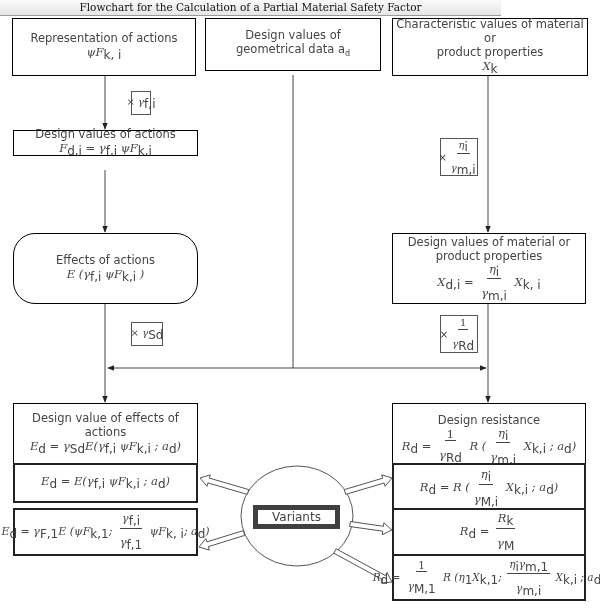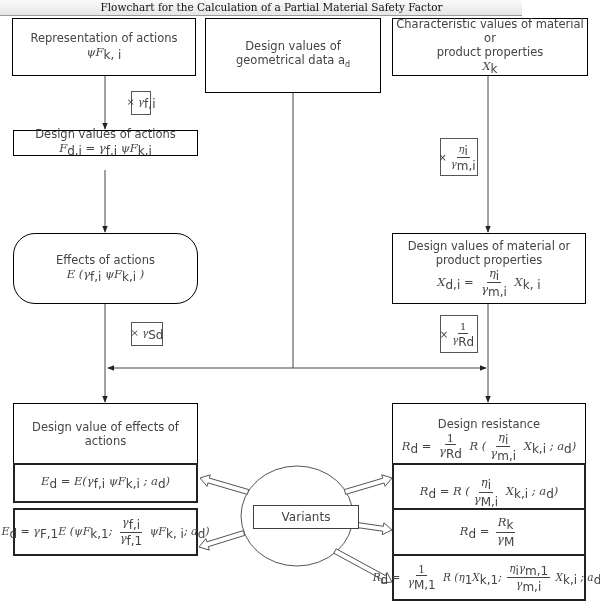--- a/index.html
+++ b/index.html
@@ -1,34 +1,34 @@
 <!DOCTYPE html>
 <html><head>
 <meta charset="utf-8">
 <style>
   html, body { margin:0; padding:0; background:#ffffff; }
   body { width:600px; height:609px; position:relative; overflow:hidden;
          font-family:"DejaVu Sans", "Liberation Sans", sans-serif; color:#333; }
   .titlebar { position:absolute; left:0; top:0; width:501px; height:15px;
               background:linear-gradient(#fafafa,#e6e6e6); border-bottom:1px solid #999;
               font-family:"DejaVu Serif","Liberation Serif",serif; font-size:10.5px;
-              text-align:center; line-height:15px; color:#111;padding-left:21px; }
+              text-align:center; line-height:15px; color:#111; }
   svg#lines { position:absolute; left:0; top:0; }
   .box { position:absolute; border:1px solid #000000; background:#fff; box-sizing:border-box;
          display:flex; flex-direction:column; align-items:center; justify-content:center;
          text-align:center; font-size:11.5px; line-height:14px; color:#444; }
   .thick { border:2px solid #222; }
   .f { font-family:"DejaVu Serif","Liberation Serif",serif; font-style:italic; font-size:11.5px; color:#444; white-space:nowrap; }
   .f sub { font-style:normal; font-family:"DejaVu Sans","Liberation Sans",sans-serif; font-size:12px; }
   .mult { position:absolute; border:1px solid #555; background:#fff; box-sizing:border-box;
           display:flex; align-items:center; justify-content:center; font-size:10px; color:#444; }
-  .frac { display:inline-flex; flex-direction:column; align-items:center; vertical-align:middle; margin:0 2px; }
+  .frac { display:inline-flex; flex-direction:column; align-items:center; vertical-align:middle; margin:0 2px;gap:8px; }
   .frac .num { border-bottom:1px solid #444; padding:0 2px; line-height:12px; }
   .frac .den { padding:0 2px; line-height:12px; }
-  .variants { position:absolute; left:253px; top:505px; width:106px; height:24px; border:1px solid #404040;
+  .variants { position:absolute; left:253px; top:505px; width:87px; height:24px; border:5px solid #404040;
               background:#fff; box-sizing:border-box; display:flex; align-items:center; justify-content:center;
               font-size:12px; color:#444; }
 </style>
 </head>
 <body>
 
 <div class="titlebar">Flowchart for the Calculation of a Partial Material Safety Factor</div>
 
 <svg id="lines" width="600" height="609">
   <defs>
@@ -53,21 +53,21 @@
       <polygon points="345.7,494.4 384.1,483.0 385.1,486.3 392.0,478.0 381.7,474.8 382.7,478.2 344.3,489.6"></polygon>
       <polygon points="349.6,526.5 382.7,531.2 382.2,534.7 392.0,530.0 383.9,522.8 383.4,526.3 350.4,521.5"></polygon>
       <polygon points="333.8,553.2 382.9,579.9 381.2,583.0 392.0,582.0 387.0,572.4 385.3,575.5 336.2,548.8"></polygon>
     </g>
 </svg>
 
 <div class="box" style="left:12px;top:18px;width:184px;height:58px;">
   <div>Representation of actions</div>
   <div class="f">ψF<sub>k, i</sub></div>
 </div>
-<div class="box" style="left:205px;top:18px;width:176px;height:75px;">
+<div class="box" style="left:205px;top:18px;width:176px;height:53px;">
   <div>Design values of</div>
   <div><span>geometrical data a</span><sub style="font-size:8px">d</sub></div>
 </div>
 <div class="box" style="left:392px;top:18px;width:196px;height:58px;">
   <div>Characteristic values of material or</div>
   <div>product properties</div>
   <div class="f">X<sub>k</sub></div>
 </div>
 
 <div class="mult" style="left:131px;top:91px;width:20px;height:24px;">
@@ -94,20 +94,21 @@
 <div class="box" style="left:13px;top:130px;width:185px;height:26px;">
   <div>Design values of actions</div>
   <div class="f">F<sub>d,i</sub> = γ<sub>f,i</sub> ψF<sub>k,i</sub></div>
 </div>
 <div class="box" style="left:13px;top:233px;width:185px;height:71px;border-radius:22px;">
   <div>Effects of actions</div>
   <div class="f">E (γ<sub>f,i</sub> ψF<sub>k,i</sub> )</div>
 </div>
 <div class="box" style="left:13px;top:403px;width:185px;height:61px;">
   <div>Design value of effects of actions</div>
+  <div class="f">E<sub>d</sub> = γ<sub>Sd</sub>E(γ<sub>f,i</sub> ψF<sub>k,i</sub> ; a<sub>d</sub>)</div>
 </div>
 <div class="box thick" style="left:13px;top:463px;width:185px;height:40px;">
   <div class="f">E<sub>d</sub> = E(γ<sub>f,i</sub> ψF<sub>k,i</sub> ; a<sub>d</sub>)</div>
 </div>
 <div class="box thick" style="left:13px;top:508px;width:185px;height:48px;">
   <div class="f" style="font-size:11px">E<sub>d</sub> = γ<sub>F,1</sub>E (ψF<sub>k,1</sub>; <span class="frac">
         <span class="num">γ<sub>f,i</sub></span>
         <span class="den">γ<sub>f,1</sub></span>
       </span> ψF<sub>k, i</sub>; a<sub>d</sub>)</div>
 </div>

